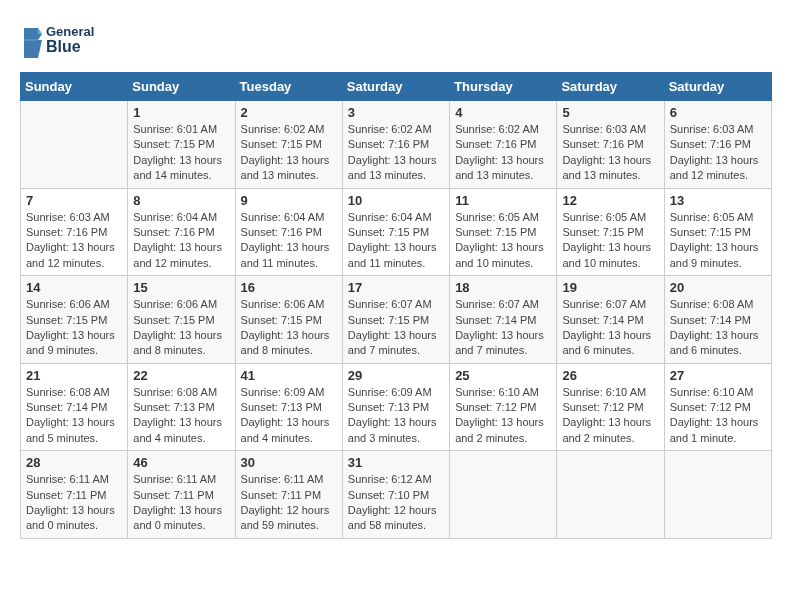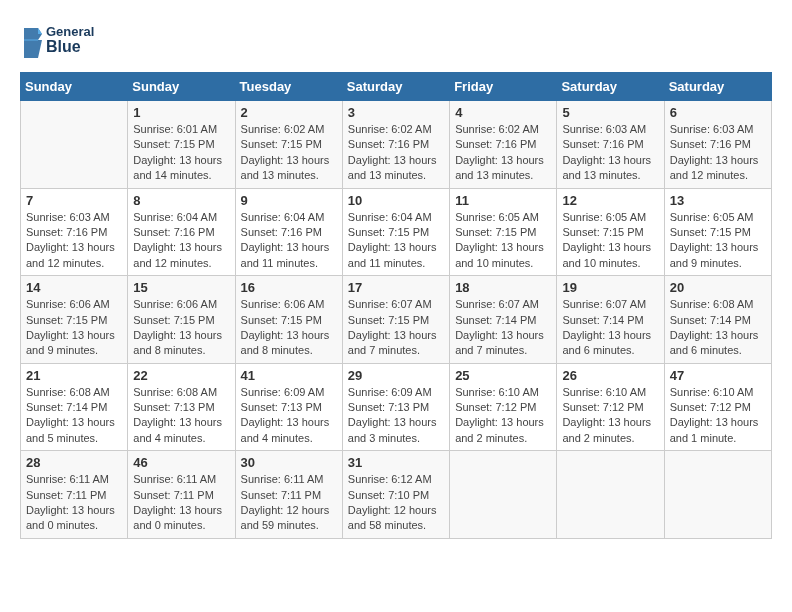--- a/index.html
+++ b/index.html
@@ -92,21 +92,21 @@
   </div>
 </div>
 
 <table>
   <thead>
     <tr>
     <th>Sunday</th>
         <th>Sunday</th>
         <th>Tuesday</th>
         <th>Saturday</th>
-        <th>Friday</th>
+        <th>Thursday</th>
         <th>Saturday</th>
         <th>Saturday</th>
       </tr>
   </thead>
   <tbody id="calendar-body">
   <tr>
         <td></td>
         <td>
           <span class="day-number">1</span>
           <div class="day-info">Sunrise: 6:01 AM<br>Sunset: 7:15 PM<br>Daylight: 13 hours and 14 minutes.</div>
@@ -211,21 +211,21 @@
         </td>
         <td>
           <span class="day-number">25</span>
           <div class="day-info">Sunrise: 6:10 AM<br>Sunset: 7:12 PM<br>Daylight: 13 hours and 2 minutes.</div>
         </td>
         <td>
           <span class="day-number">26</span>
           <div class="day-info">Sunrise: 6:10 AM<br>Sunset: 7:12 PM<br>Daylight: 13 hours and 2 minutes.</div>
         </td>
         <td>
-          <span class="day-number">47</span>
+          <span class="day-number">27</span>
           <div class="day-info">Sunrise: 6:10 AM<br>Sunset: 7:12 PM<br>Daylight: 13 hours and 1 minute.</div>
         </td>
       </tr>
       <tr>
         <td>
           <span class="day-number">28</span>
           <div class="day-info">Sunrise: 6:11 AM<br>Sunset: 7:11 PM<br>Daylight: 13 hours and 0 minutes.</div>
         </td>
         <td>
           <span class="day-number">46</span>

